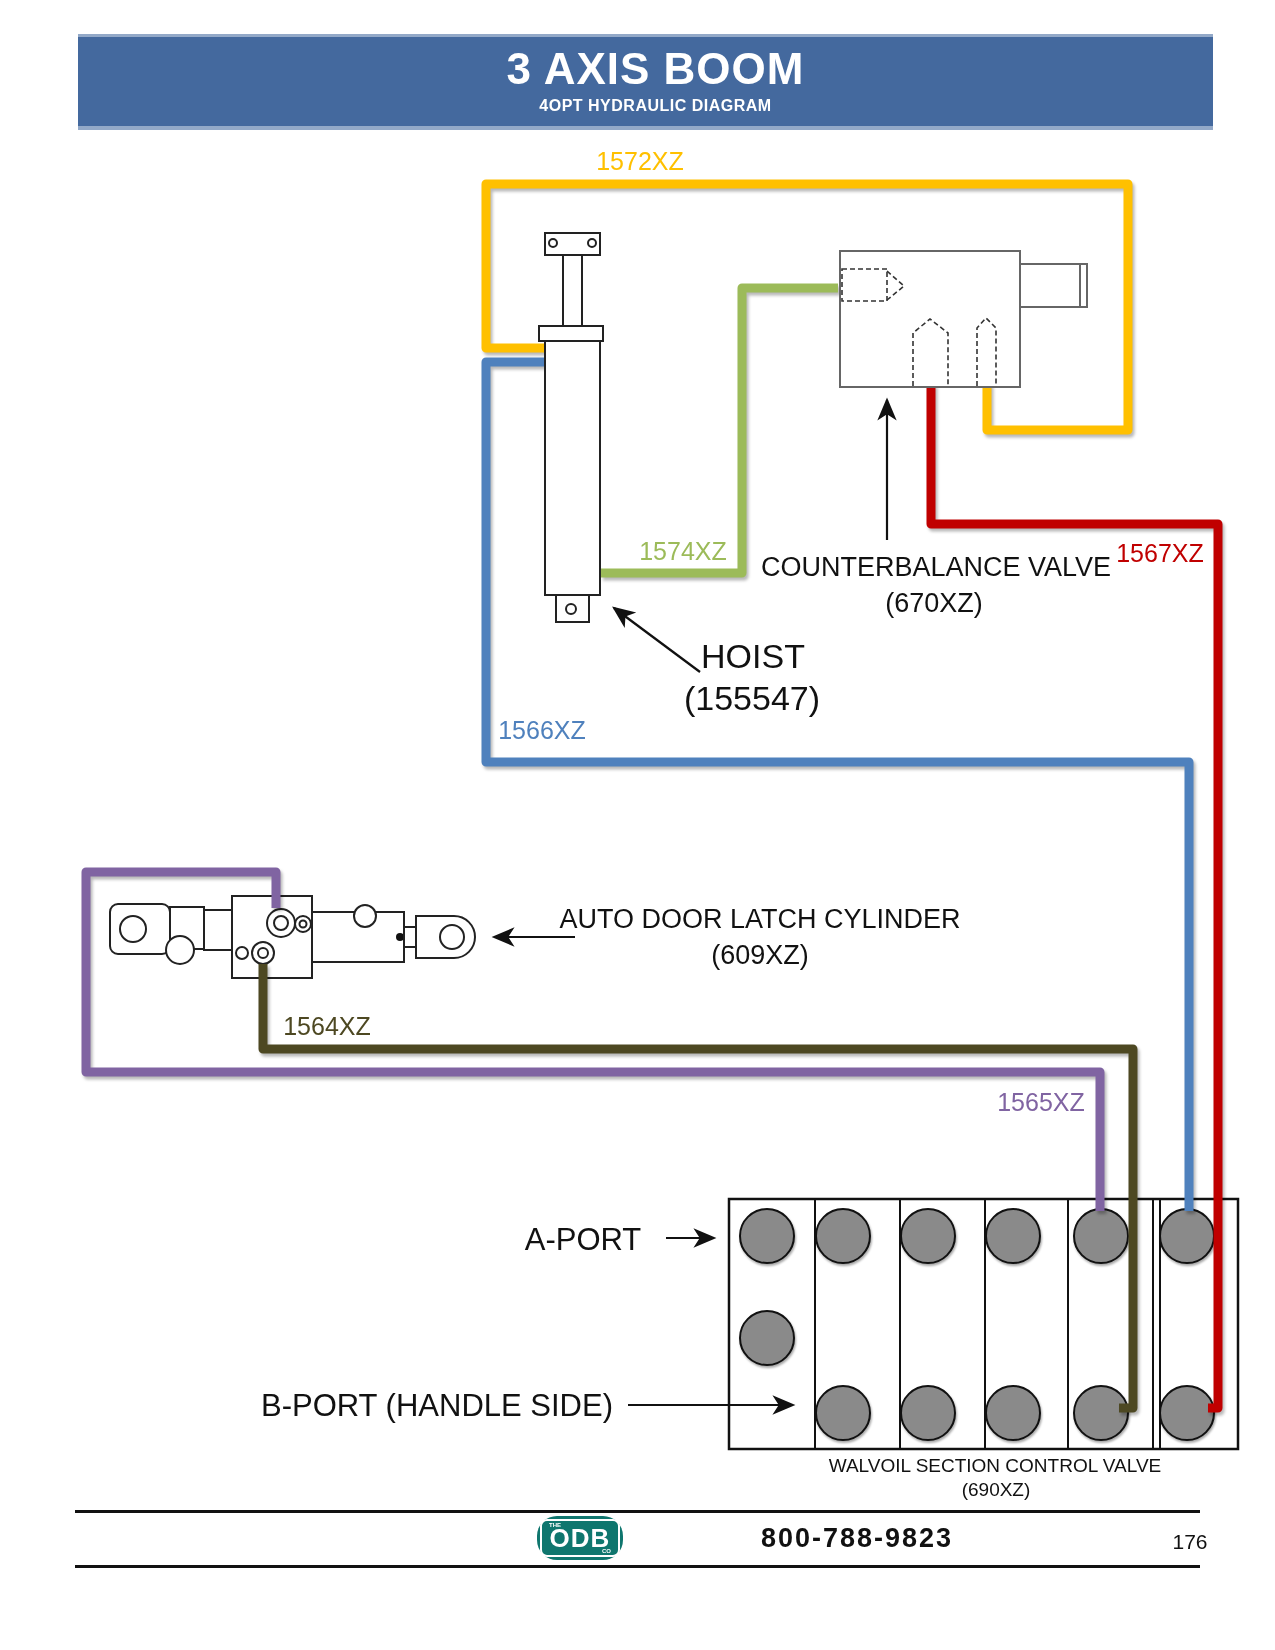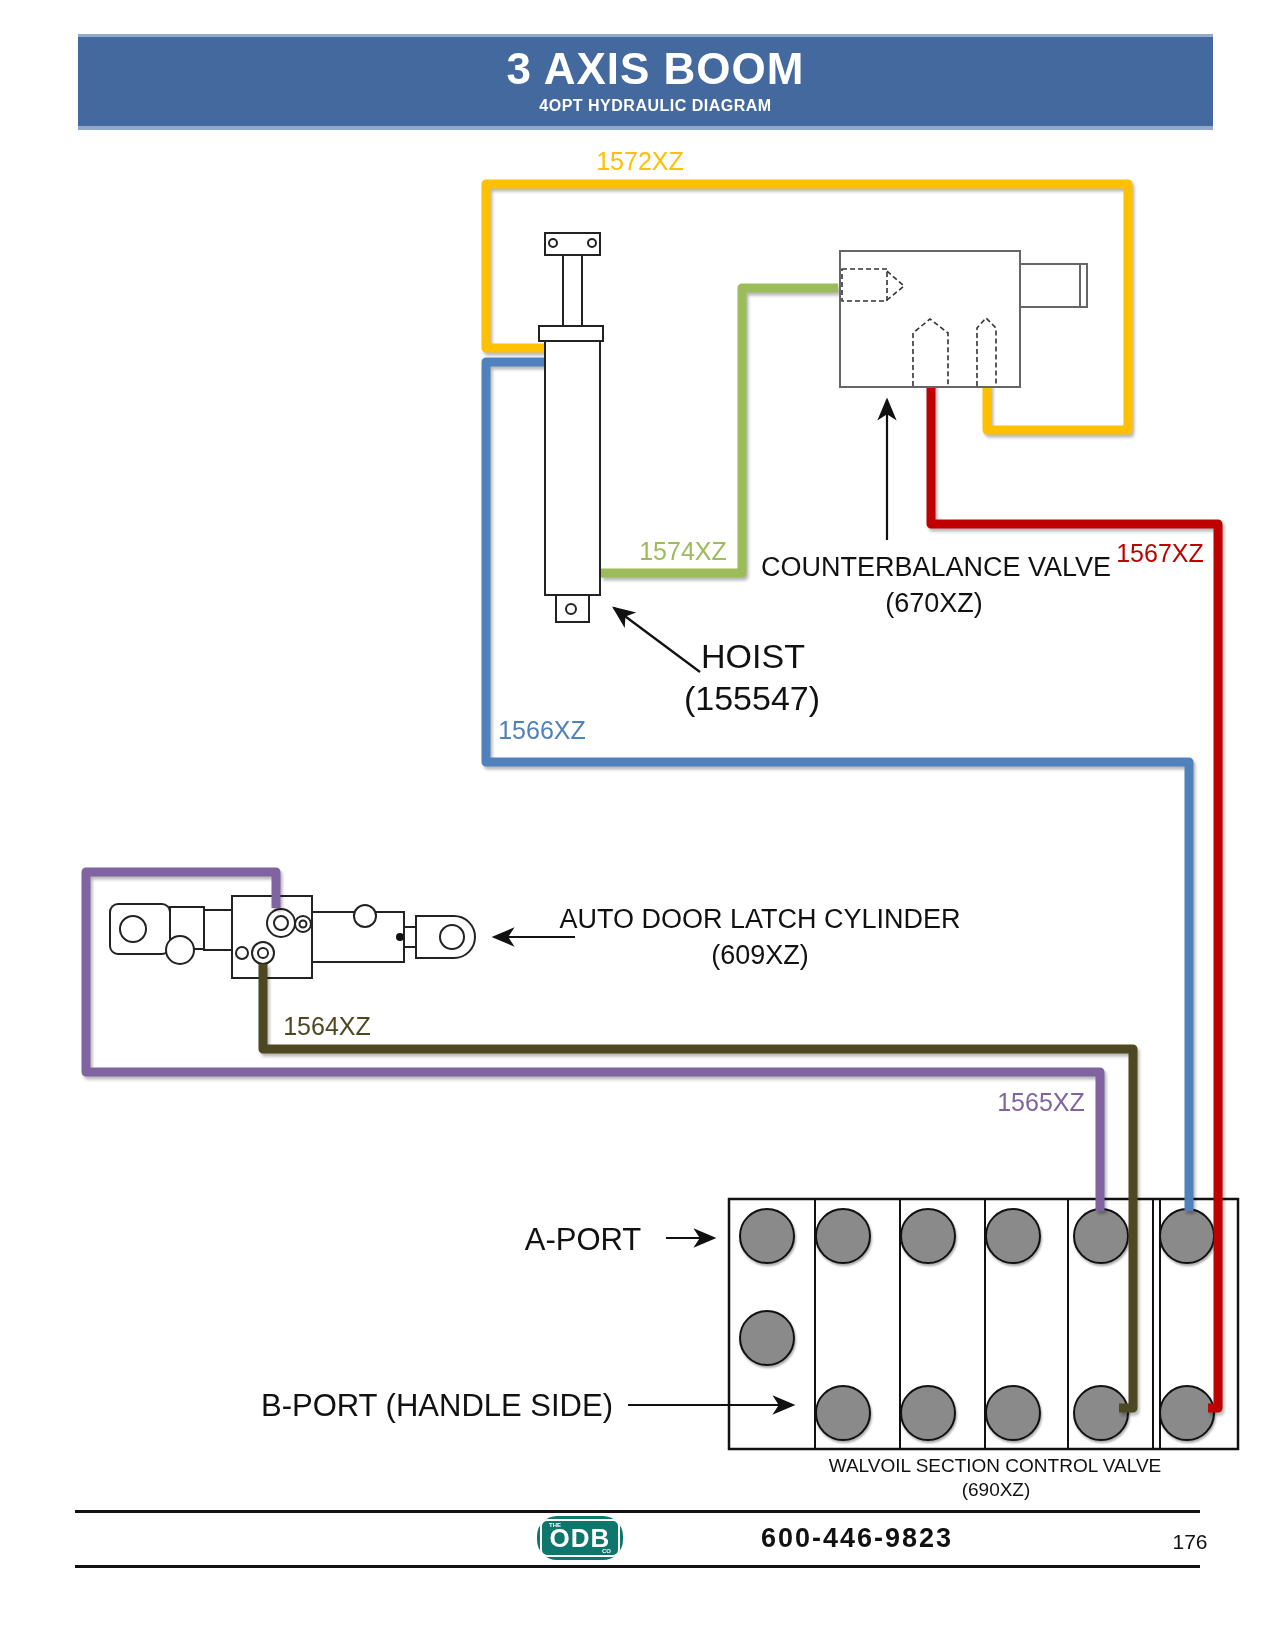--- a/index.html
+++ b/index.html
@@ -186,16 +186,16 @@
   <div class="rule rule-bottom"></div>
 
   <div class="odb-logo">
     <div class="odb-inner">
       <span class="odb-the">THE</span>
       <span>ODB</span>
       <span class="odb-co">CO</span>
     </div>
   </div>
 
-  <div class="phone">600-446-9823</div>
+  <div class="phone">800-788-9823</div>
   <div class="page-number">176</div>
 
 </div>
 
 </body></html>

